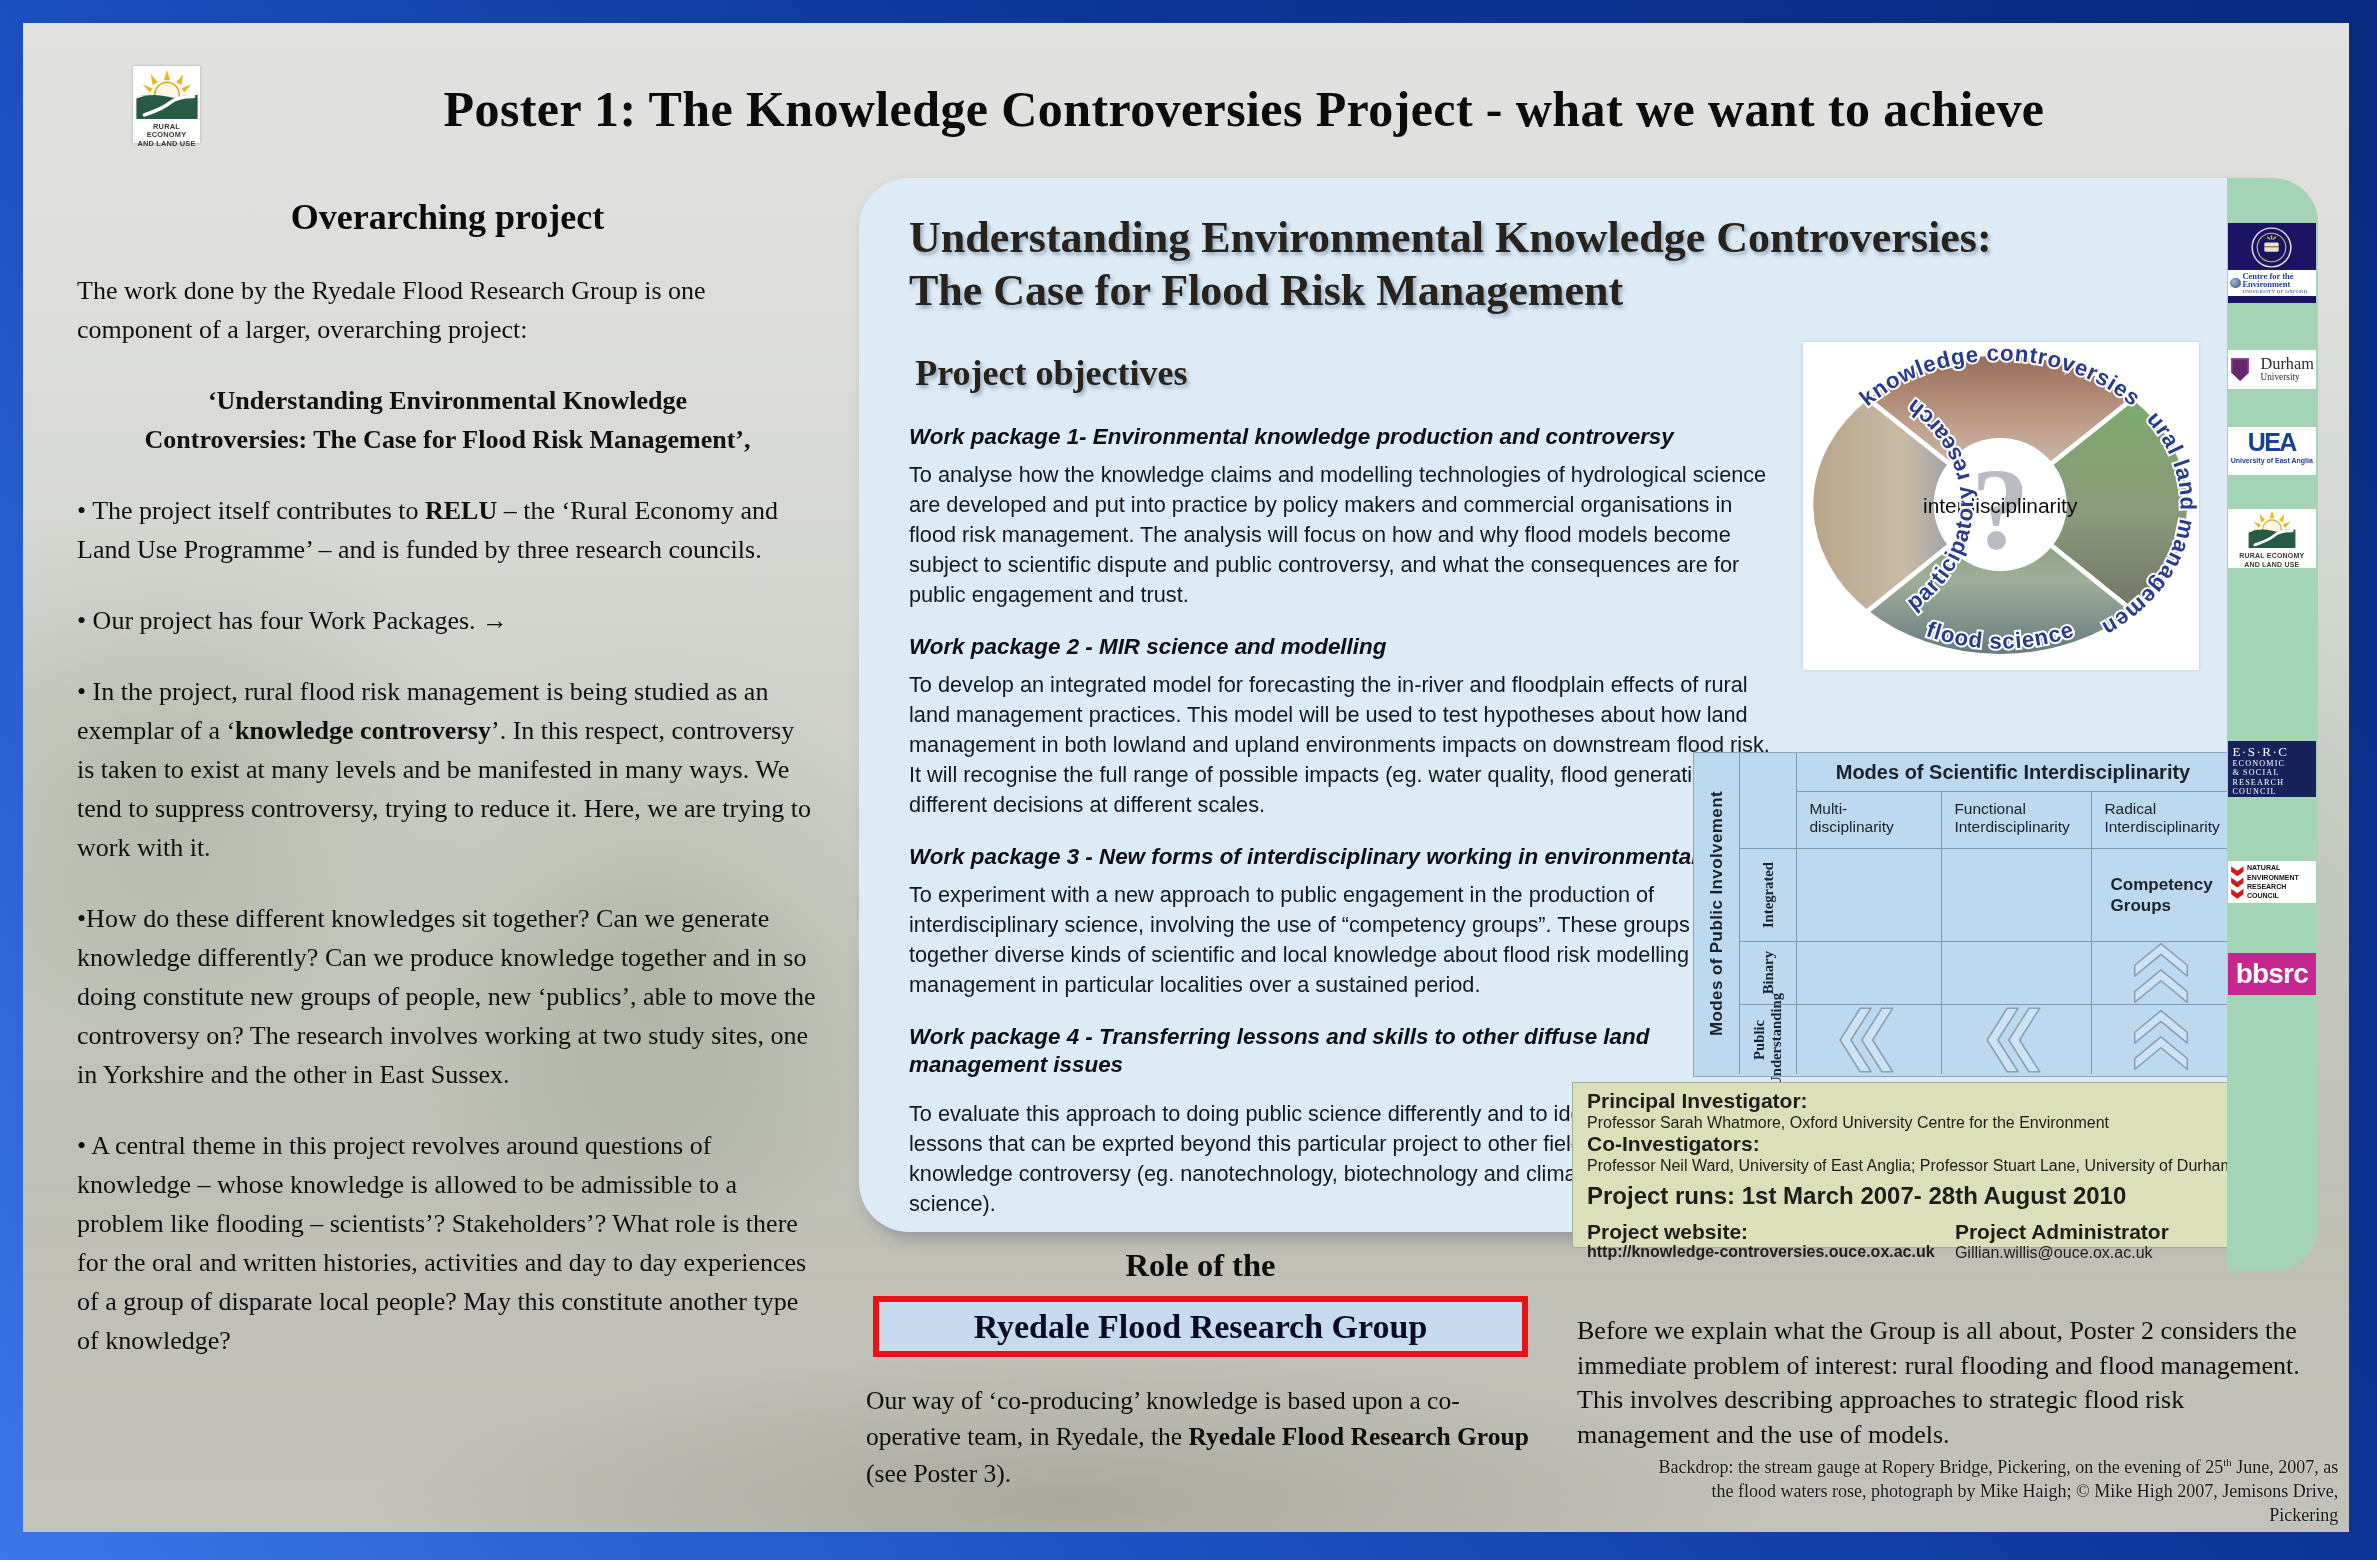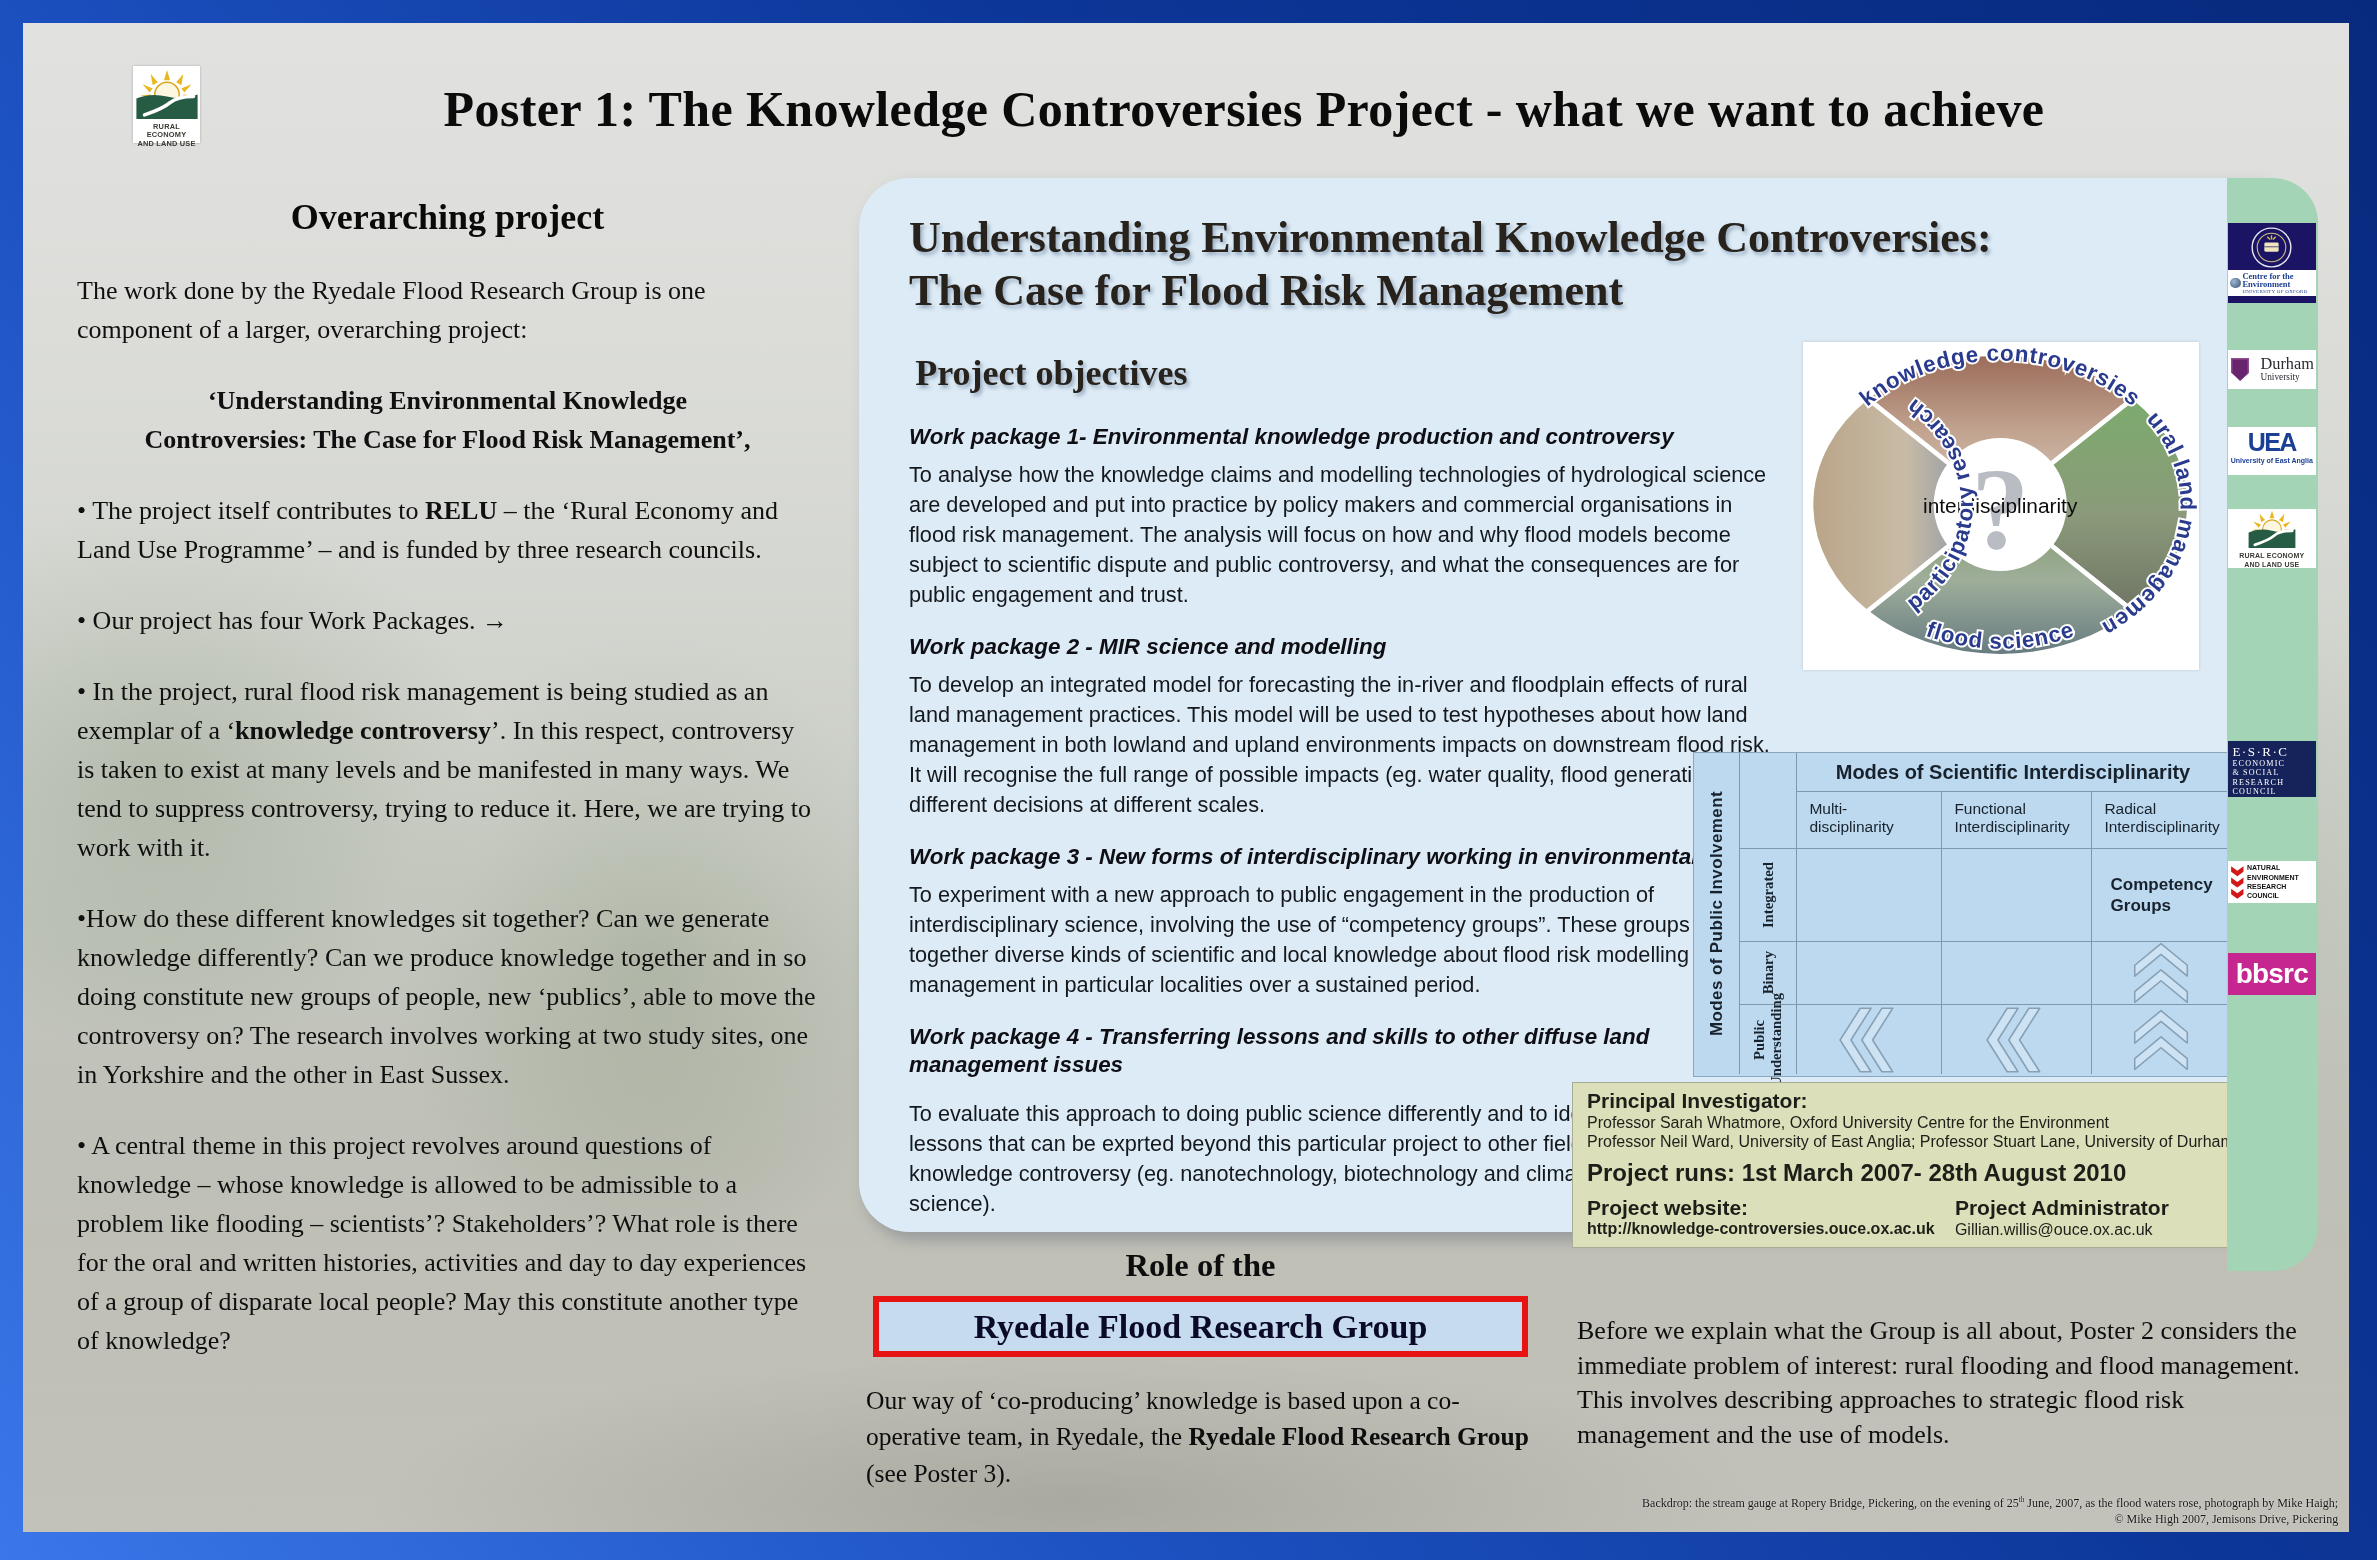--- a/index.html
+++ b/index.html
@@ -105,21 +105,21 @@
   .lg-bb{top:775px;height:42px;background:#c6268f;display:flex;align-items:center;justify-content:center;}
   .lg-bb span{font-family:"Liberation Sans",sans-serif;font-weight:bold;font-size:28px;color:#fff;letter-spacing:-0.8px;}
   
   .role{position:absolute;left:809px;top:1224px;width:737px;color:#0d0d0d;}
   .role-h{margin:0;text-align:center;font-size:32.5px;font-weight:bold;}
   .role-box{width:655px;margin:12.4px auto 0;background:#c6dbee;border:6.2px solid #e81313;text-align:center;
     padding:5.4px 0;box-sizing:border-box;}
   .role-box span{font-size:34px;font-weight:bold;color:#0a0a28;}
   .role-p{margin:26px 7.7px 0 34px;font-size:25.5px;line-height:1.42;width:681px;}
   .closing{position:absolute;left:1554px;top:1291px;width:737px;font-size:26px;line-height:1.33;color:#0e0e0e;}
-  .caption{position:absolute;right:10.8px;bottom:4.6px;width:697px;text-align:right;font-size:12px;
+  .caption{position:absolute;right:10.8px;bottom:4.6px;width:697px;text-align:right;font-size:18px;
     line-height:1.35;color:#151515;text-shadow:0 0 1.5px rgba(255,255,255,.7);}
   sup{font-size:.6em;}
 </style>
 </head>
 <body>
 
 <div id="poster">
  <div class="canvas">
 
   <div class="badge">
@@ -281,20 +281,21 @@
               <path d="M6 34 L40 6 L74 34 L74 48 L40 20 L6 48 Z"></path>
               <path d="M6 68 L40 40 L74 68 L74 82 L40 54 L6 82 Z"></path>
             </g>
           </svg>
         </div>
       </div>
 
   <div class="pibox">
     <div class="pi-l">Principal Investigator:</div>
     <div class="pi-n">Professor Sarah Whatmore, Oxford University Centre for the Environment</div>
+    <div class="pi-l">Co-Investigators:</div>
     <div class="pi-n">Professor Neil Ward, University of East Anglia; Professor Stuart Lane, University of Durham</div>
     <div class="pi-runs">Project runs: 1st March 2007- 28th August 2010</div>
     <div class="pi-row">
       <div>
         <div class="pi-l">Project website:</div>
         <div class="pi-url">http://knowledge-controversies.ouce.ox.ac.uk</div>
       </div>
       <div>
         <div class="pi-l">Project Administrator</div>
         <div class="pi-n">Gillian.willis@ouce.ox.ac.uk</div>

